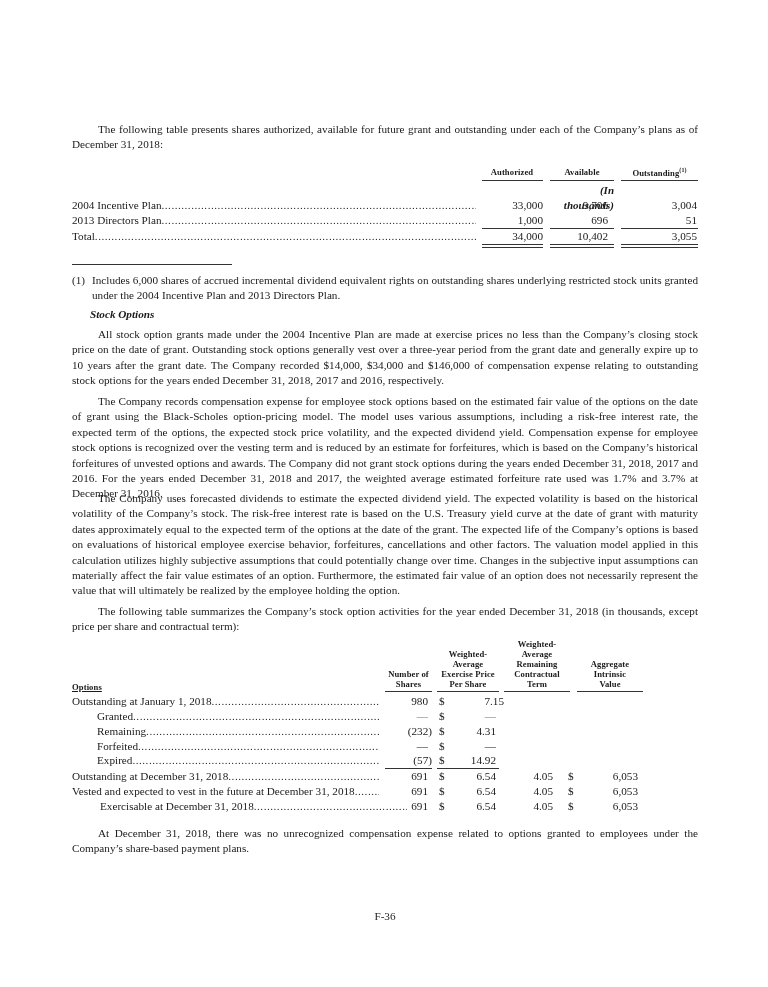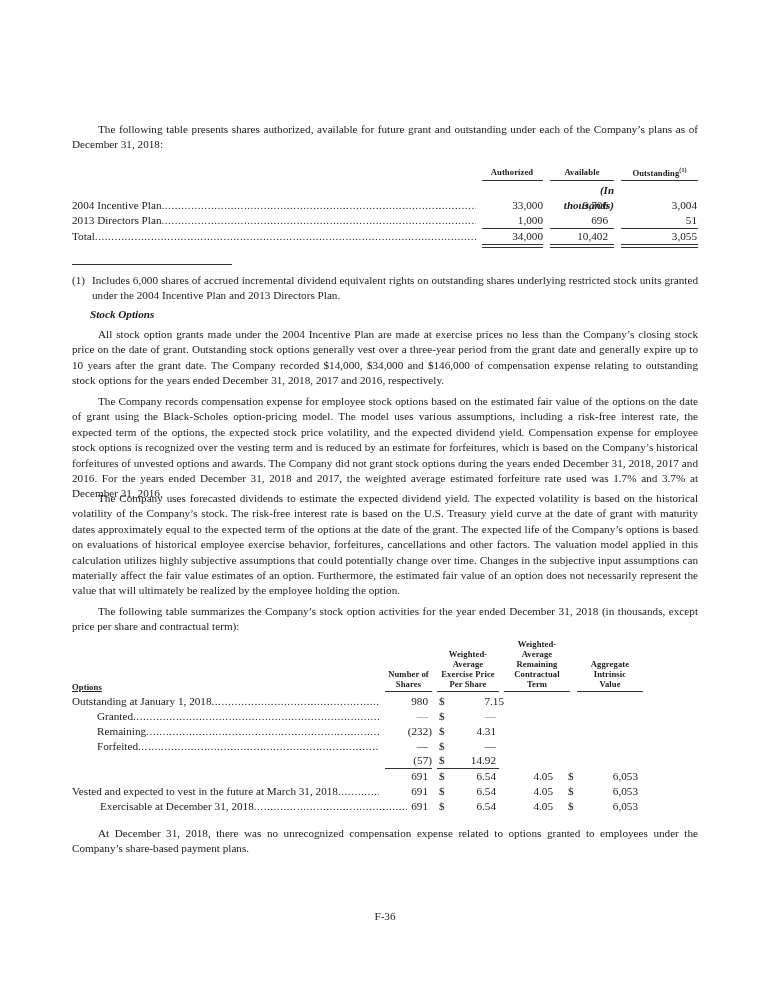--- a/index.html
+++ b/index.html
@@ -120,37 +120,39 @@
     <div class="dollar" style="left:367px;">$</div>
     <div class="num" style="left:380px; width:44px;">4.31</div>
   </div>
   <div class="row" style="top:739px;">
     <div class="lbl sub" style="width:282px;"><span>Forfeited</span><span class="dots"></span></div>
     <div class="num" style="left:313px; width:43px;">—</div>
     <div class="dollar" style="left:367px;">$</div>
     <div class="num" style="left:380px; width:44px;">—</div>
   </div>
   <div class="row" style="top:753px;">
+    <div class="lbl sub" style="width:282px;"><span>Expired</span><span class="dots"></span></div>
     <div class="num" style="left:313px; width:47px;">(57)</div>
     <div class="dollar" style="left:367px;">$</div>
     <div class="num" style="left:380px; width:44px;">14.92</div>
   </div>
   <div class="rule" style="top:768px; left:313px; width:47px;"></div>
   <div class="rule" style="top:768px; left:365px; width:62px;"></div>
 
   <div class="row" style="top:769px;">
+    <div class="lbl" style="width:307px;"><span>Outstanding at December 31, 2018</span><span class="dots"></span></div>
     <div class="num" style="left:313px; width:43px;">691</div>
     <div class="dollar" style="left:367px;">$</div>
     <div class="num" style="left:380px; width:44px;">6.54</div>
     <div class="num" style="left:440px; width:41px;">4.05</div>
     <div class="dollar" style="left:496px;">$</div>
     <div class="num" style="left:520px; width:46px;">6,053</div>
   </div>
   <div class="row" style="top:784px;">
-    <div class="lbl" style="width:307px;"><span>Vested and expected to vest in the future at March 31, 2018</span><span class="dots"></span></div>
+    <div class="lbl" style="width:307px;"><span>Vested and expected to vest in the future at December 31, 2018</span><span class="dots"></span></div>
     <div class="num" style="left:313px; width:43px;">691</div>
     <div class="dollar" style="left:367px;">$</div>
     <div class="num" style="left:380px; width:44px;">6.54</div>
     <div class="num" style="left:440px; width:41px;">4.05</div>
     <div class="dollar" style="left:496px;">$</div>
     <div class="num" style="left:520px; width:46px;">6,053</div>
   </div>
   <div class="row" style="top:799px;">
     <div class="lbl" style="width:307px;margin-left:28px;"><span>Exercisable at December 31, 2018</span><span class="dots"></span></div>
     <div class="num" style="left:313px; width:43px;">691</div>

